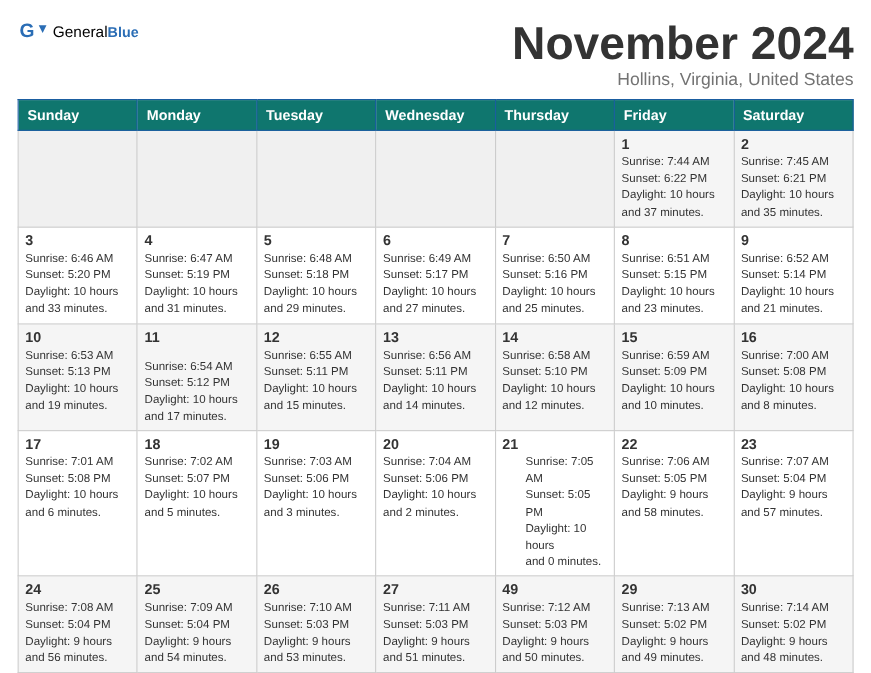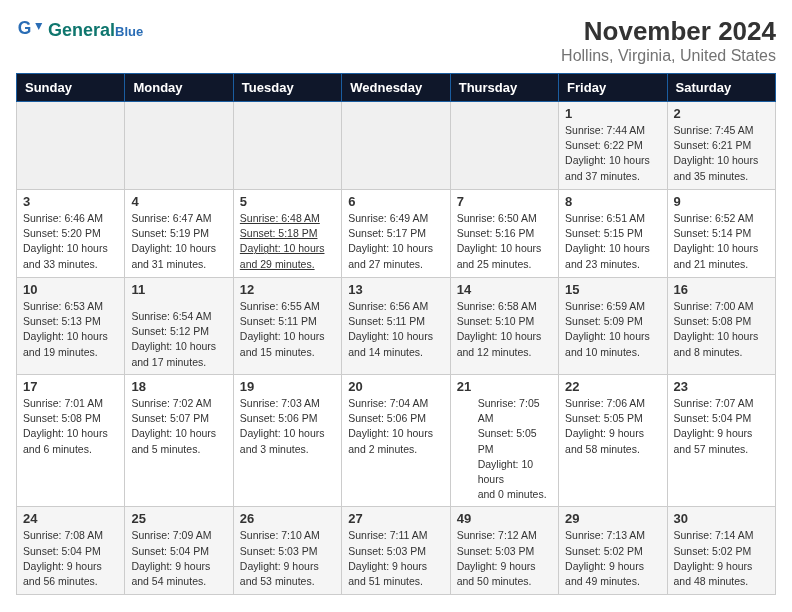--- a/index.html
+++ b/index.html
@@ -15,52 +15,52 @@
       justify-content: space-between;
       align-items: flex-start;
       margin-bottom: 8px;
     }
     .logo {
       display: flex;
       align-items: center;
       gap: 4px;
     }
     .logo-text-general {
-      font-size: 18px;
-      font-weight: bold;
-      color: #0f766e;
+      font-size: 14px;
+      font-weight: normal;
+      color: #000000;
     }
     .logo-text-blue {
       font-size: 13px;
       font-weight: bold;
       color: #2a6db5;
     }
     .logo-icon {
       width: 28px;
       height: 28px;
     }
     .title-area {
       text-align: right;
     }
     .month-title {
-      font-size: 26px;
+      font-size: 42px;
       font-weight: bold;
       color: #333;
     }
     .subtitle {
       font-size: 16px;
       color: #737373;
     }
     table {
       width: 100%;
       border-collapse: collapse;
       table-layout: fixed;
     }
     thead th {
-      background: #0f172a;
+      background: #0f766e;
       color: #fff;
       font-size: 13px;
       font-weight: bold;
       text-align: left;
       padding: 6px 8px;
       border: 1px solid #1a5da0;
     }
     tbody td {
       border: 1px solid #ccc;
       vertical-align: top;
@@ -156,21 +156,21 @@
         </td>
         <td>
           <span class="day-number">4</span>
           <div class="day-info" style="white-space: pre-line;">Sunrise: 6:47 AM
 Sunset: 5:19 PM
 Daylight: 10 hours
 and 31 minutes.</div>
         </td>
         <td>
           <span class="day-number">5</span>
-          <div class="day-info" style="white-space: pre-line; text-decoration: underline;">Sunrise: 6:48 AM
+          <div class="day-info" style="white-space: pre-line;">Sunrise: 6:48 AM
 Sunset: 5:18 PM
 Daylight: 10 hours
 and 29 minutes.</div>
         </td>
         <td>
           <span class="day-number">6</span>
           <div class="day-info" style="white-space: pre-line;">Sunrise: 6:49 AM
 Sunset: 5:17 PM
 Daylight: 10 hours
 and 27 minutes.</div>

